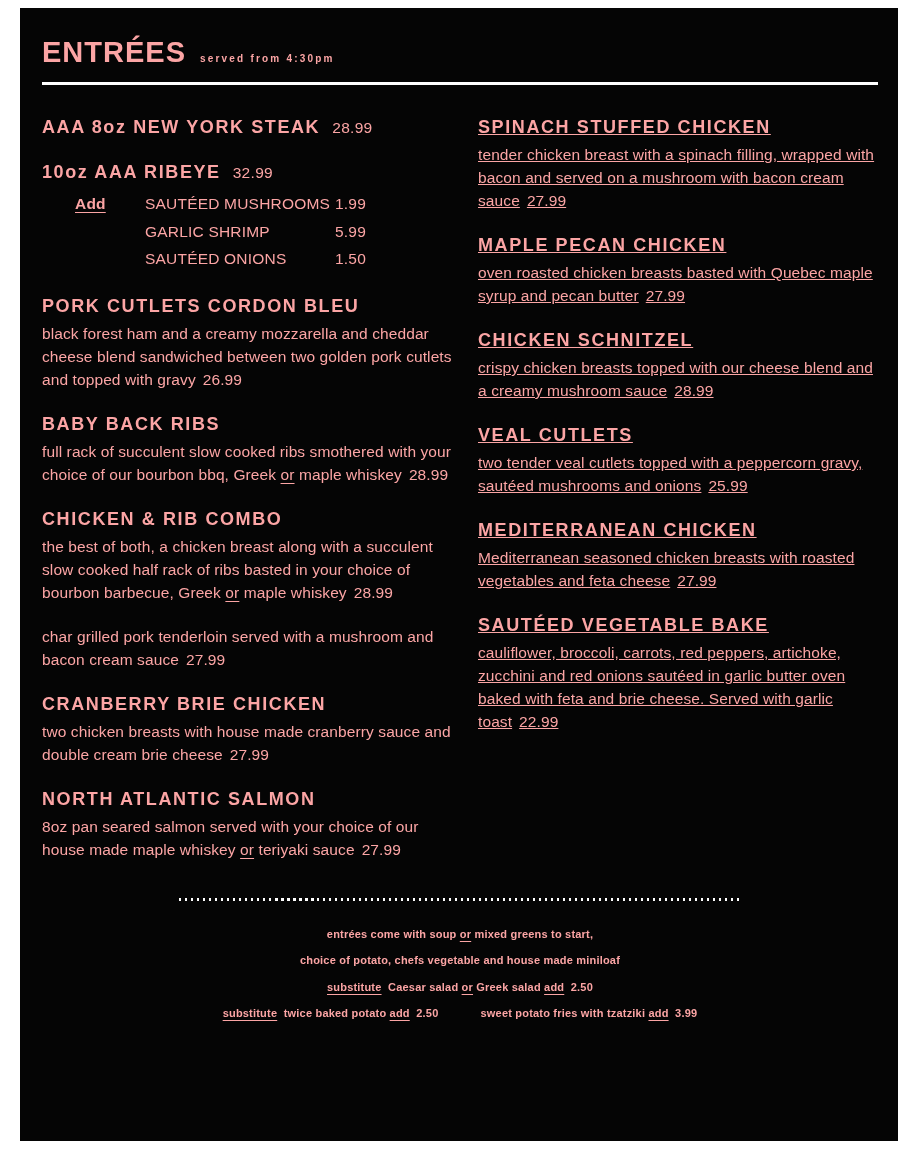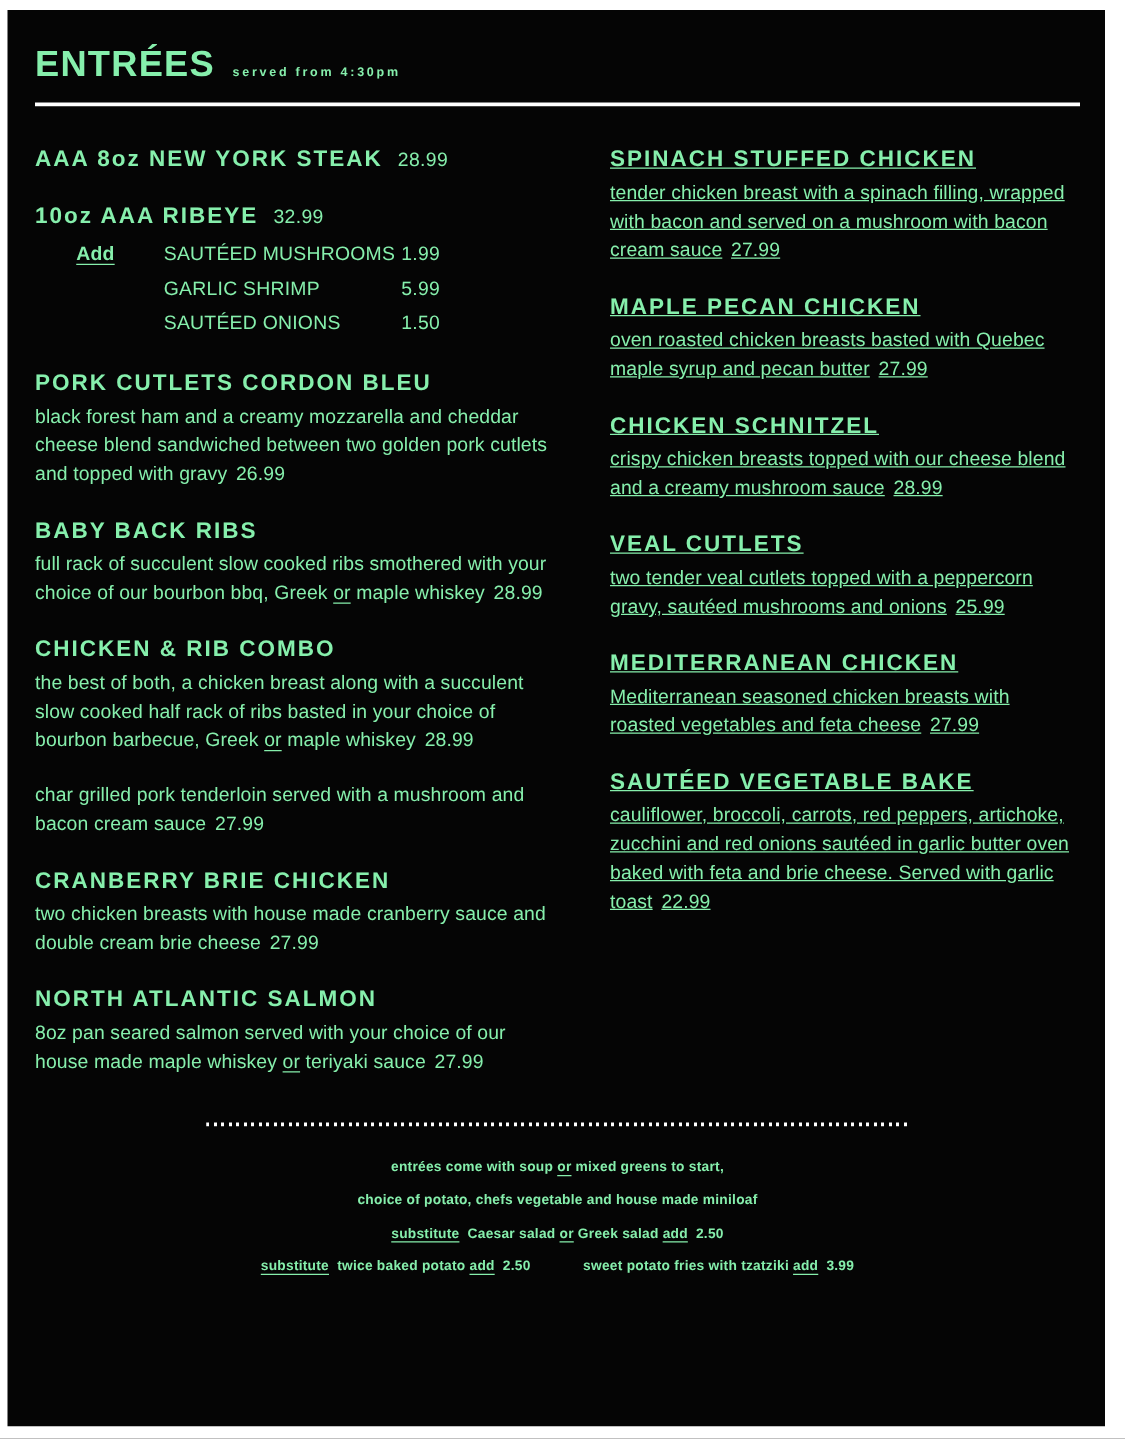--- a/index.html
+++ b/index.html
@@ -7,26 +7,26 @@
   body {
     width: 900px;
     height: 1151px;
     background: #ffffff;
     font-family: "Liberation Sans", "DejaVu Sans", sans-serif;
     position: relative;
     overflow: hidden;
   }
   .panel {
     position: absolute;
-    left: 6px;
+    left: 20px;
     top: 8px;
     width: 878px;
     height: 1133px;
     background: #050505;
-    color: #86efac;
+    color: #fca5a5;
     padding: 28px 20px 20px 22px;
   }
   
   .hdr { display: flex; align-items: baseline; gap: 14px; }
   .hdr-title {
     font-size: 29px;
     font-weight: 700;
     letter-spacing: 1px;
   }
   .hdr-sub {
@@ -35,21 +35,21 @@
     letter-spacing: 2.2px;
   }
   .rule {
     height: 3px;
     background: #ffffff;
     margin-top: 13px;
   }
   
   .cols {
     display: flex;
-    gap: 40px;
+    gap: 16px;
     margin-top: 30px;
   }
   .col-left { width: 420px; flex: none; }
   .col-right { flex: 1; text-decoration: underline; }
   .item { margin-bottom: 21px; }
   .name-row { display: flex; align-items: baseline; }
   .item-name {
     font-size: 18px;
     font-weight: 700;
     letter-spacing: 1.6px;

